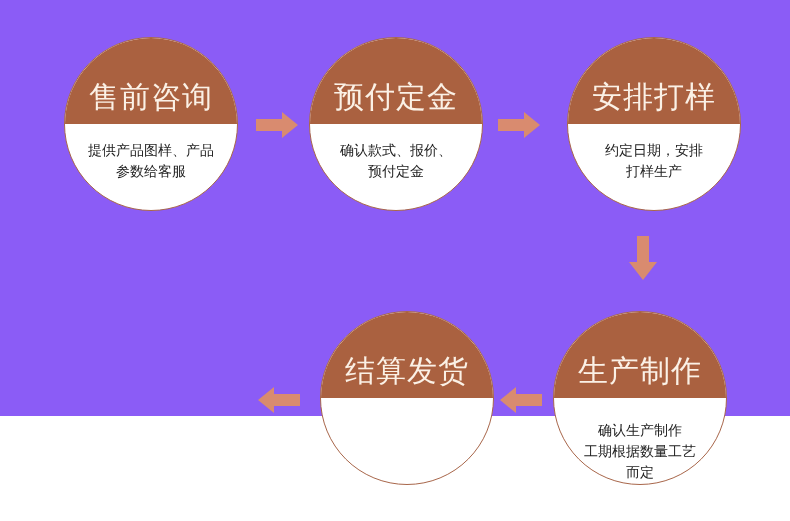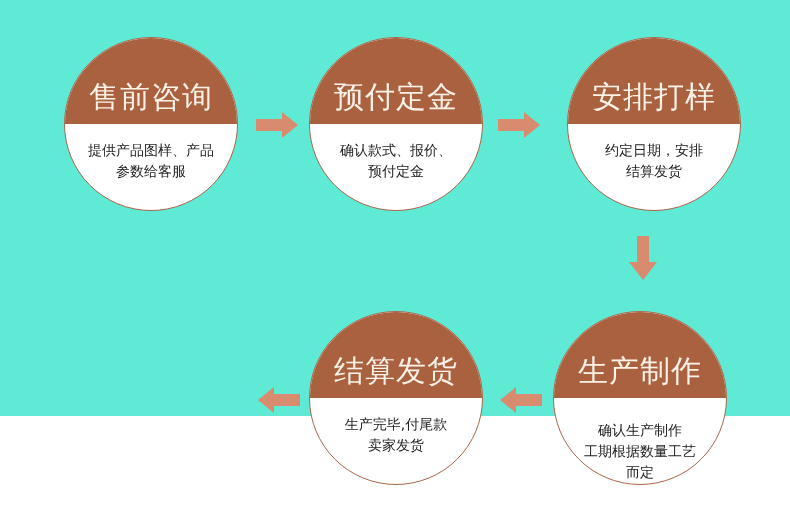--- a/index.html
+++ b/index.html
@@ -11,21 +11,21 @@
       width: 790px;
       height: 521px;
       position: relative;
       overflow: hidden;
       font-family: "DejaVu Sans", "Liberation Sans", sans-serif;
     }
     .stage {
       position: absolute;
       left: 0; top: 0;
       width: 790px; height: 416px;
-      background: #5eead4;
+      background: #8b5cf6;
     }
     .step {
       position: absolute;
       width: 174px;
       height: 174px;
       border-radius: 50%;
       overflow: hidden;
       box-sizing: border-box;
       border: 1px solid #a8664a;
       background: #ffffff;
@@ -107,21 +107,21 @@
       <polygon points="0,7 26,7 26,0 42,13 26,26 26,19 0,19" fill="#d98b6f"></polygon>
     </svg>
   </div>
 
   <div class="step" style="left:567px; top:37px;">
     <div class="top">
       <span class="title">安排打样</span>
     </div>
     <div class="bottom">
       <span class="desc">约定日期，安排
-结算发货</span>
+打样生产</span>
     </div>
   </div>
 
   <div class="arrow" style="left:629px; top:236px;">
     <svg width="28" height="44" viewBox="0 0 28 44">
       <polygon points="8,0 20,0 20,26 28,26 14,44 0,26 8,26" fill="#d98b6f"></polygon>
     </svg>
   </div>
 
   <div class="step" style="left:553px; top:311px;">
@@ -134,27 +134,23 @@
 而定</span>
     </div>
   </div>
 
   <div class="arrow" style="left:500px; top:387px;">
     <svg width="42" height="26" viewBox="0 0 42 26">
       <polygon points="42,7 16,7 16,0 0,13 16,26 16,19 42,19" fill="#d98b6f"></polygon>
     </svg>
   </div>
 
-  <div class="step" style="left:309px; top:311px;">
+  <div class="step" style="left:320px; top:311px;">
     <div class="top">
       <span class="title">结算发货</span>
-    </div>
-    <div class="bottom">
-      <span class="desc">生产完毕,付尾款
-卖家发货</span>
     </div>
   </div>
 
   <div class="arrow" style="left:258px; top:387px;">
     <svg width="42" height="26" viewBox="0 0 42 26">
       <polygon points="42,7 16,7 16,0 0,13 16,26 16,19 42,19" fill="#d98b6f"></polygon>
     </svg>
   </div>
 
 

